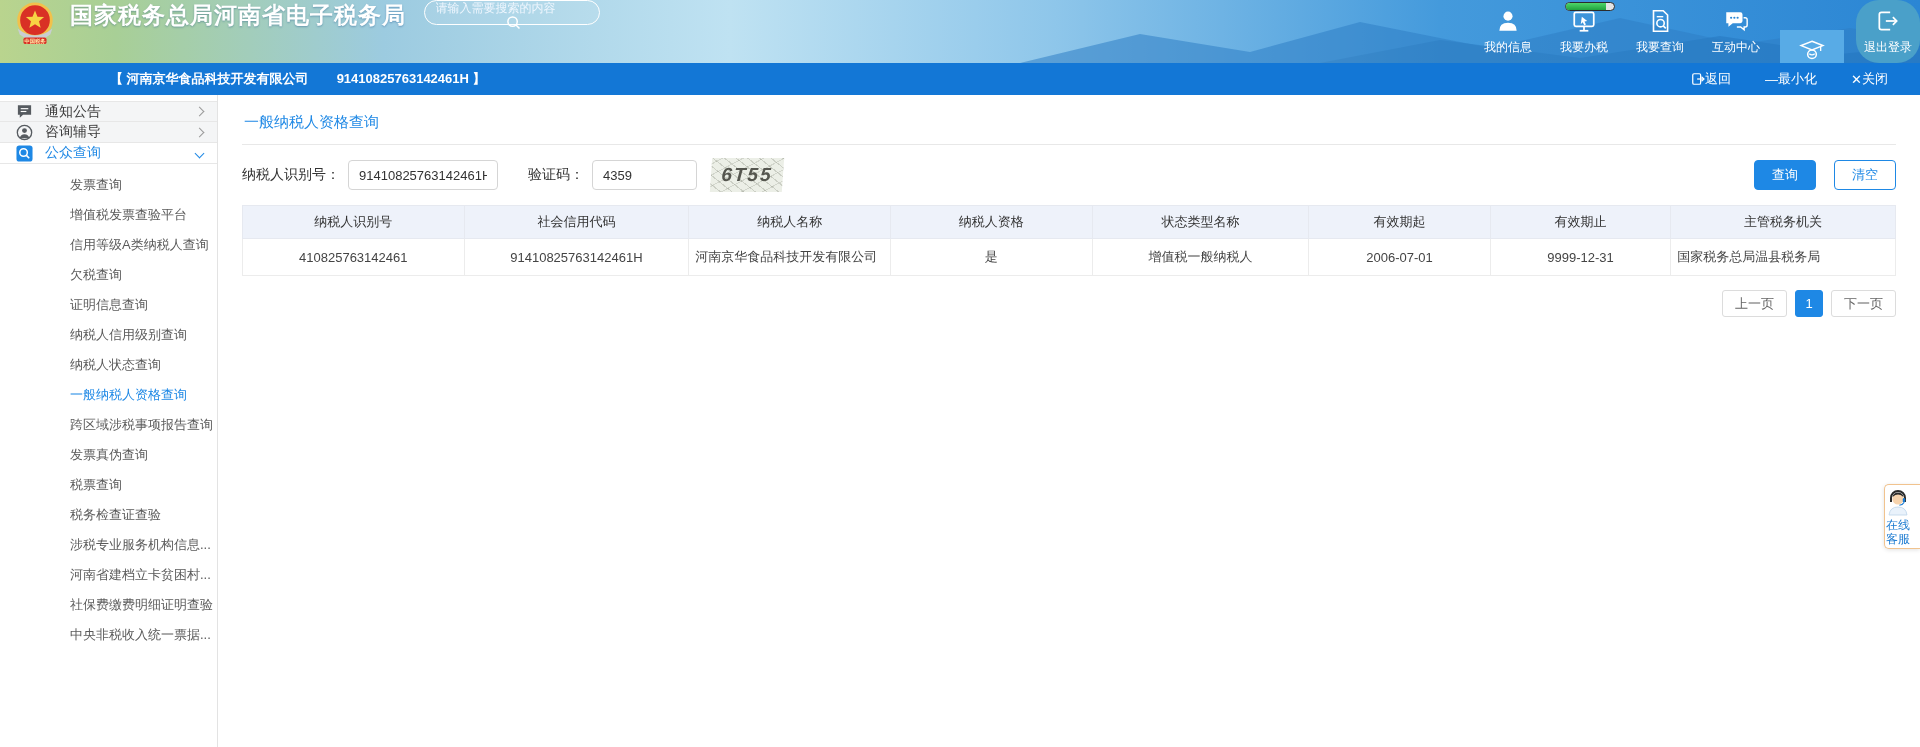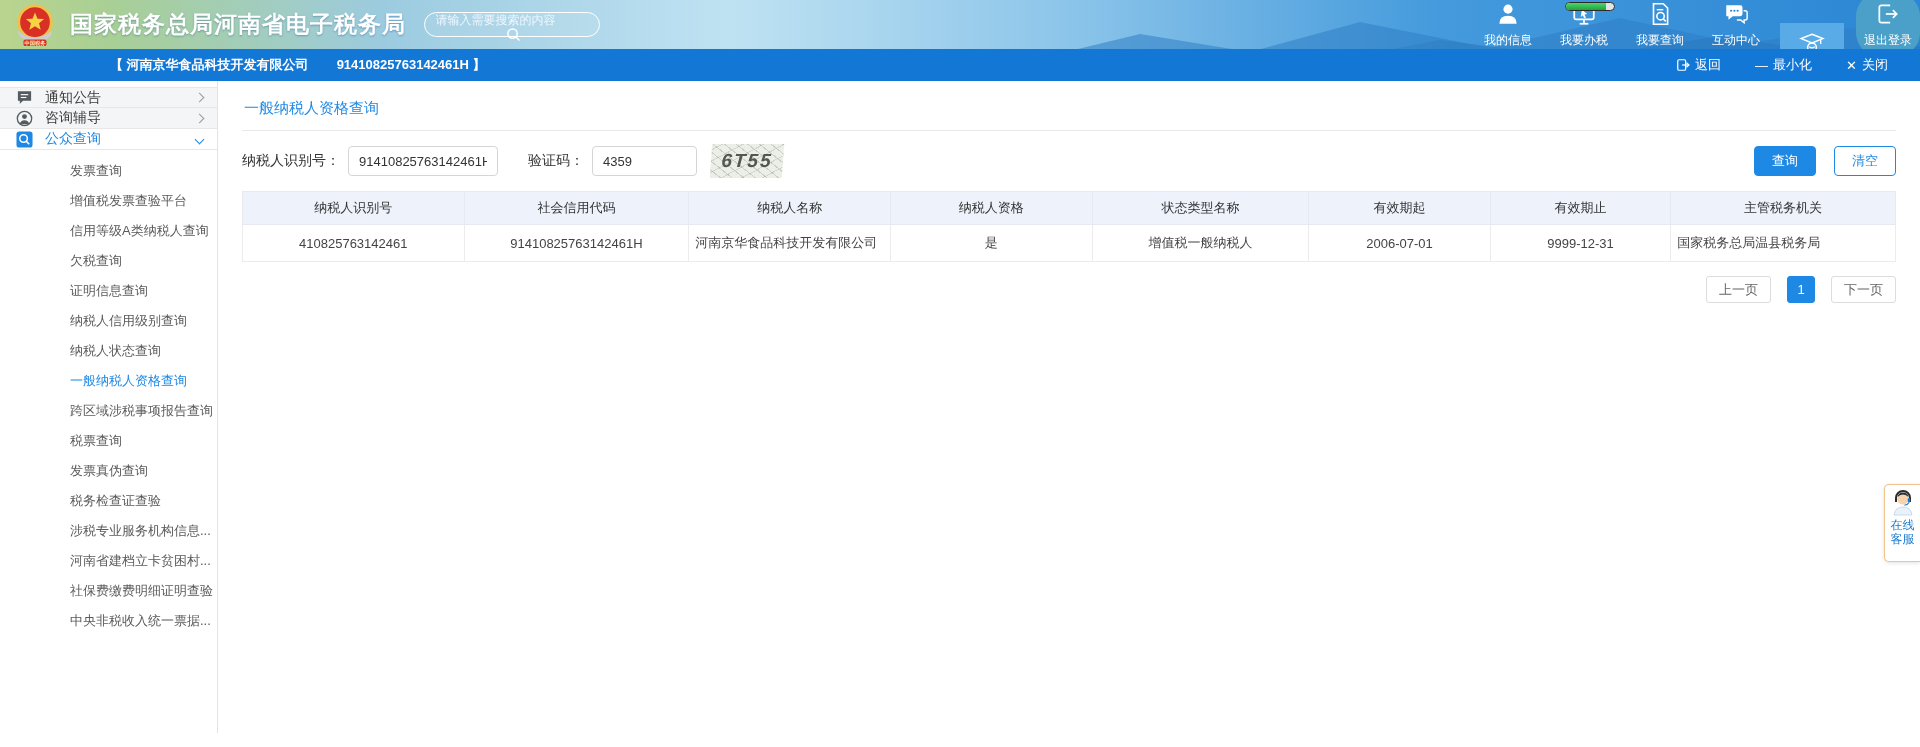--- a/index.html
+++ b/index.html
@@ -1,21 +1,21 @@
 <!DOCTYPE html>
 <html lang="zh"><head>
 <meta charset="utf-8">
 <style>
   * { margin:0; padding:0; box-sizing:border-box; }
   html,body { width:1920px; height:747px; overflow:hidden;
     font-family:"Liberation Sans","DejaVu Sans",sans-serif; background:#fff; }
 
   
   .header {
-    position:relative; height:49px; display:flex; align-items:center;
+    position:relative; height:63px; display:flex; align-items:flex-start;
     background:linear-gradient(90deg,#b9d48e 0%,#a8cf96 6%,#9ccbe0 20%,#bfe2f2 38%,#8ec6ea 55%,#449adc 75%,#2b86d4 100%);
     overflow:hidden;
   }
   .header .mountain { position:absolute; right:0; top:0; height:63px; width:900px; pointer-events:none; opacity:.55; }
   .logo { width:46px; height:46px; margin:0 12px 0 12px; flex:none; }
   .site-title { color:#fff; font-size:23px; font-weight:bold; letter-spacing:1px;
     text-shadow:0 1px 2px rgba(0,60,120,.35); white-space:nowrap; z-index:2; }
   .search-pill { z-index:2; margin-left:18px; width:176px; height:25px; border:1px solid #fff;
     border-radius:13px; display:flex; align-items:center; padding:0 8px 0 10px; background:rgba(255,255,255,.08);flex-direction:column; }
   .search-pill input { flex:1; min-width:0; border:none; outline:none; background:transparent;
@@ -31,21 +31,21 @@
   .nav-item svg { margin-bottom:5px; }
   .nav-item .lbl { font-size:12px; white-space:nowrap; }
   .nav-item.hl1 { background:#58abe6;margin-top:30px; }
   .nav-item.hl2 { background:#4aa0c9;border-radius:23px; }
 
   
   .subbar { height:32px; background:#1377d6; display:flex; align-items:center;
     color:#fff; font-size:13px; }
   .subbar .company-wrap { margin-left:110px; display:flex; align-items:center; gap:28px; font-weight:bold; }
   .subbar .right-actions { margin-left:auto; display:flex; align-items:center; gap:34px; margin-right:32px; }
-  .subbar .act { display:flex; align-items:center; gap:5px; cursor:pointer; font-weight:normal; }
+  .subbar .act { display:flex; align-items:center; cursor:pointer; font-weight:normal; }
   .subbar .act .g { font-size:13px; line-height:1; }
 
   
   .wrap { display:flex; height:652px; }
   .sidebar { width:218px; flex:none; background:#fff; border-right:1px solid #e3e3e3;
     overflow:hidden; }
   .side-top { height:21px; display:flex; align-items:center; padding:0 14px 0 16px;
     background:#f4f5f6; border-bottom:1px solid #e7e7e7; cursor:pointer; }
   .side-top:first-child { border-top:1px solid #e7e7e7; margin-top:6px; }
   .side-top.expanded { background:#fff; }
@@ -83,30 +83,30 @@
   .btn.primary { background:#1e88e5; color:#fff; border:1px solid #1e88e5; }
   .btn.ghost { background:#fff; color:#1e88e5; border:1px solid #1e88e5; }
 
   table.result { width:100%; border-collapse:collapse; margin-top:14px; table-layout:fixed; }
   table.result th { background:#eef2fa; font-weight:normal; font-size:13px; color:#333;
     border:1px solid #e6e9f0; height:33px; text-align:center; }
   table.result td { border:1px solid #ececec; font-size:13px; color:#444; height:37px;
     text-align:center; padding:0 4px; white-space:nowrap; overflow:hidden; }
   table.result td.al { text-align:left; padding-left:6px; }
 
-  .pager { display:flex; justify-content:flex-end; gap:16px; margin-top:14px; align-items:center; }
+  .pager { display:flex; justify-content:flex-end; gap:8px; margin-top:14px; align-items:center; }
   .pg { min-width:28px; height:27px; padding:0 12px; border:1px solid #dcdcdc; border-radius:3px;
     background:#fff; color:#666; font-size:13px; display:flex; align-items:center; justify-content:center;
     cursor:pointer; }
   .pg.cur { background:#1e88e5; border-color:#1e88e5; color:#fff; padding:0; width:28px; }
 
   
   .svc { position:absolute; right:0; top:484px; width:36px; background:#fff;
     border:1px solid #f1c38e; border-right:none; border-radius:5px 0 0 5px;
-    display:flex; flex-direction:column; align-items:center; padding:3px 0 15px; cursor:pointer;
+    display:flex; flex-direction:column; padding:3px 0 2px; cursor:pointer;
     box-shadow:0 1px 4px rgba(0,0,0,.12); }
   .svc .txt { color:#1a7ad0; font-size:12px; line-height:14px; width:26px; text-align:center; margin-top:2px; }
 </style>
 </head>
 <body>
 
 <div class="header">
   <svg class="mountain" viewBox="0 0 900 63" preserveAspectRatio="none">
     <path d="M0 63 L120 34 L230 52 L340 22 L470 48 L600 18 L720 44 L830 28 L900 40 L900 63 Z" fill="#2f7fc6"></path>
     <path d="M300 63 L420 40 L560 58 L700 36 L820 54 L900 46 L900 63 Z" fill="#1f6cb4" opacity=".7"></path>
@@ -249,22 +249,22 @@
     <div class="submenu">
       <div class="sub-item">发票查询</div>
       <div class="sub-item">增值税发票查验平台</div>
       <div class="sub-item">信用等级A类纳税人查询</div>
       <div class="sub-item">欠税查询</div>
       <div class="sub-item">证明信息查询</div>
       <div class="sub-item">纳税人信用级别查询</div>
       <div class="sub-item">纳税人状态查询</div>
       <div class="sub-item active">一般纳税人资格查询</div>
       <div class="sub-item">跨区域涉税事项报告查询</div>
+      <div class="sub-item">发票真伪查询</div>
       <div class="sub-item">税票查询</div>
-      <div class="sub-item">发票真伪查询</div>
       <div class="sub-item">税务检查证查验</div>
       <div class="sub-item">涉税专业服务机构信息...</div>
       <div class="sub-item">河南省建档立卡贫困村...</div>
       <div class="sub-item">社保费缴费明细证明查验</div>
       <div class="sub-item">中央非税收入统一票据...</div>
     </div>
   </div>
 
   <div class="content">
     <div class="page-title">一般纳税人资格查询</div>

